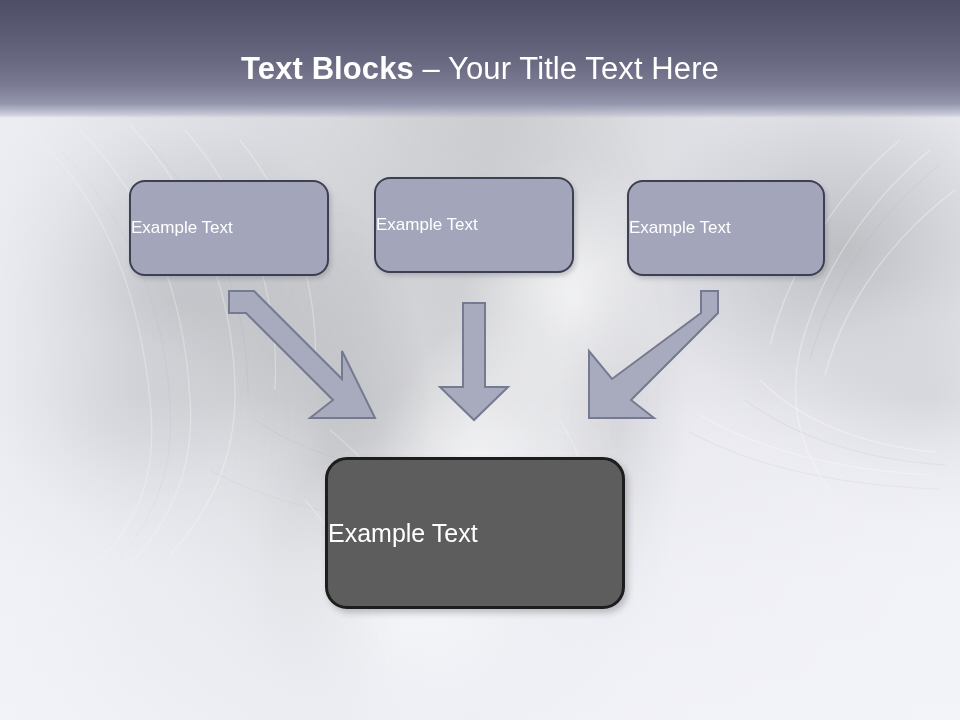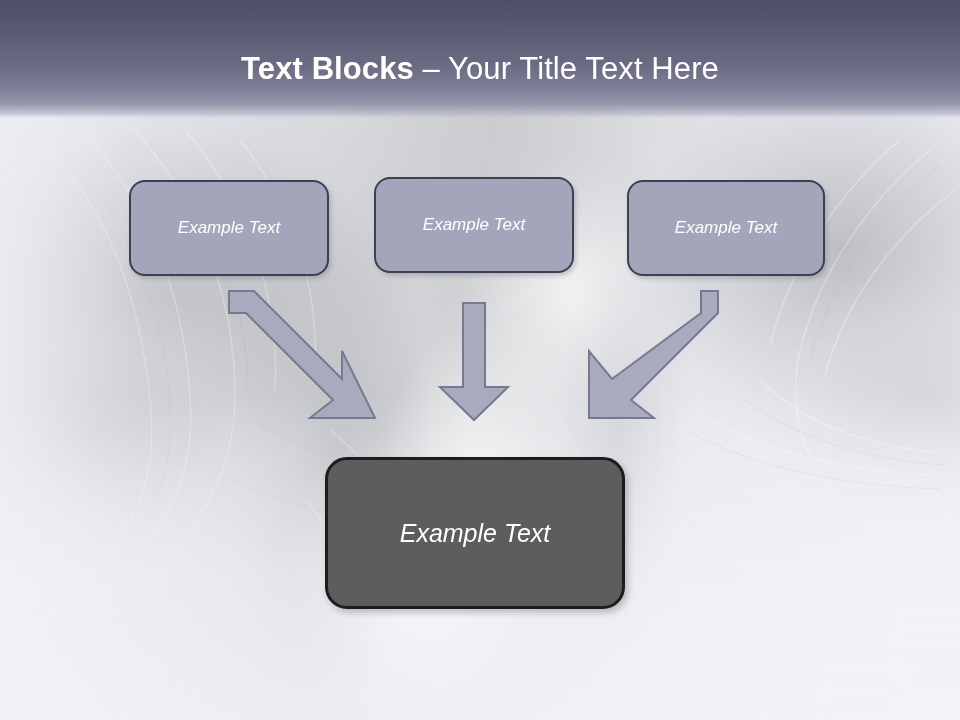--- a/index.html
+++ b/index.html
@@ -150,23 +150,21 @@
   }
   .title-strong { font-weight: bold; }
   .title-rest { font-weight: normal; }
 
   
   .node {
     position: absolute;
     box-sizing: border-box;
     display: flex;
     align-items: center;
-    justify-content: center;
     color: #ffffff;
-    font-style: italic;
   }
 
   .node-top {
     background: #a3a6bb;
     border: 2px solid #3d3f52;
     border-radius: 16px;
     font-size: 17px;
     height: 96px;
     box-shadow: 2px 3px 4px rgba(90,92,105,0.28);
   }

